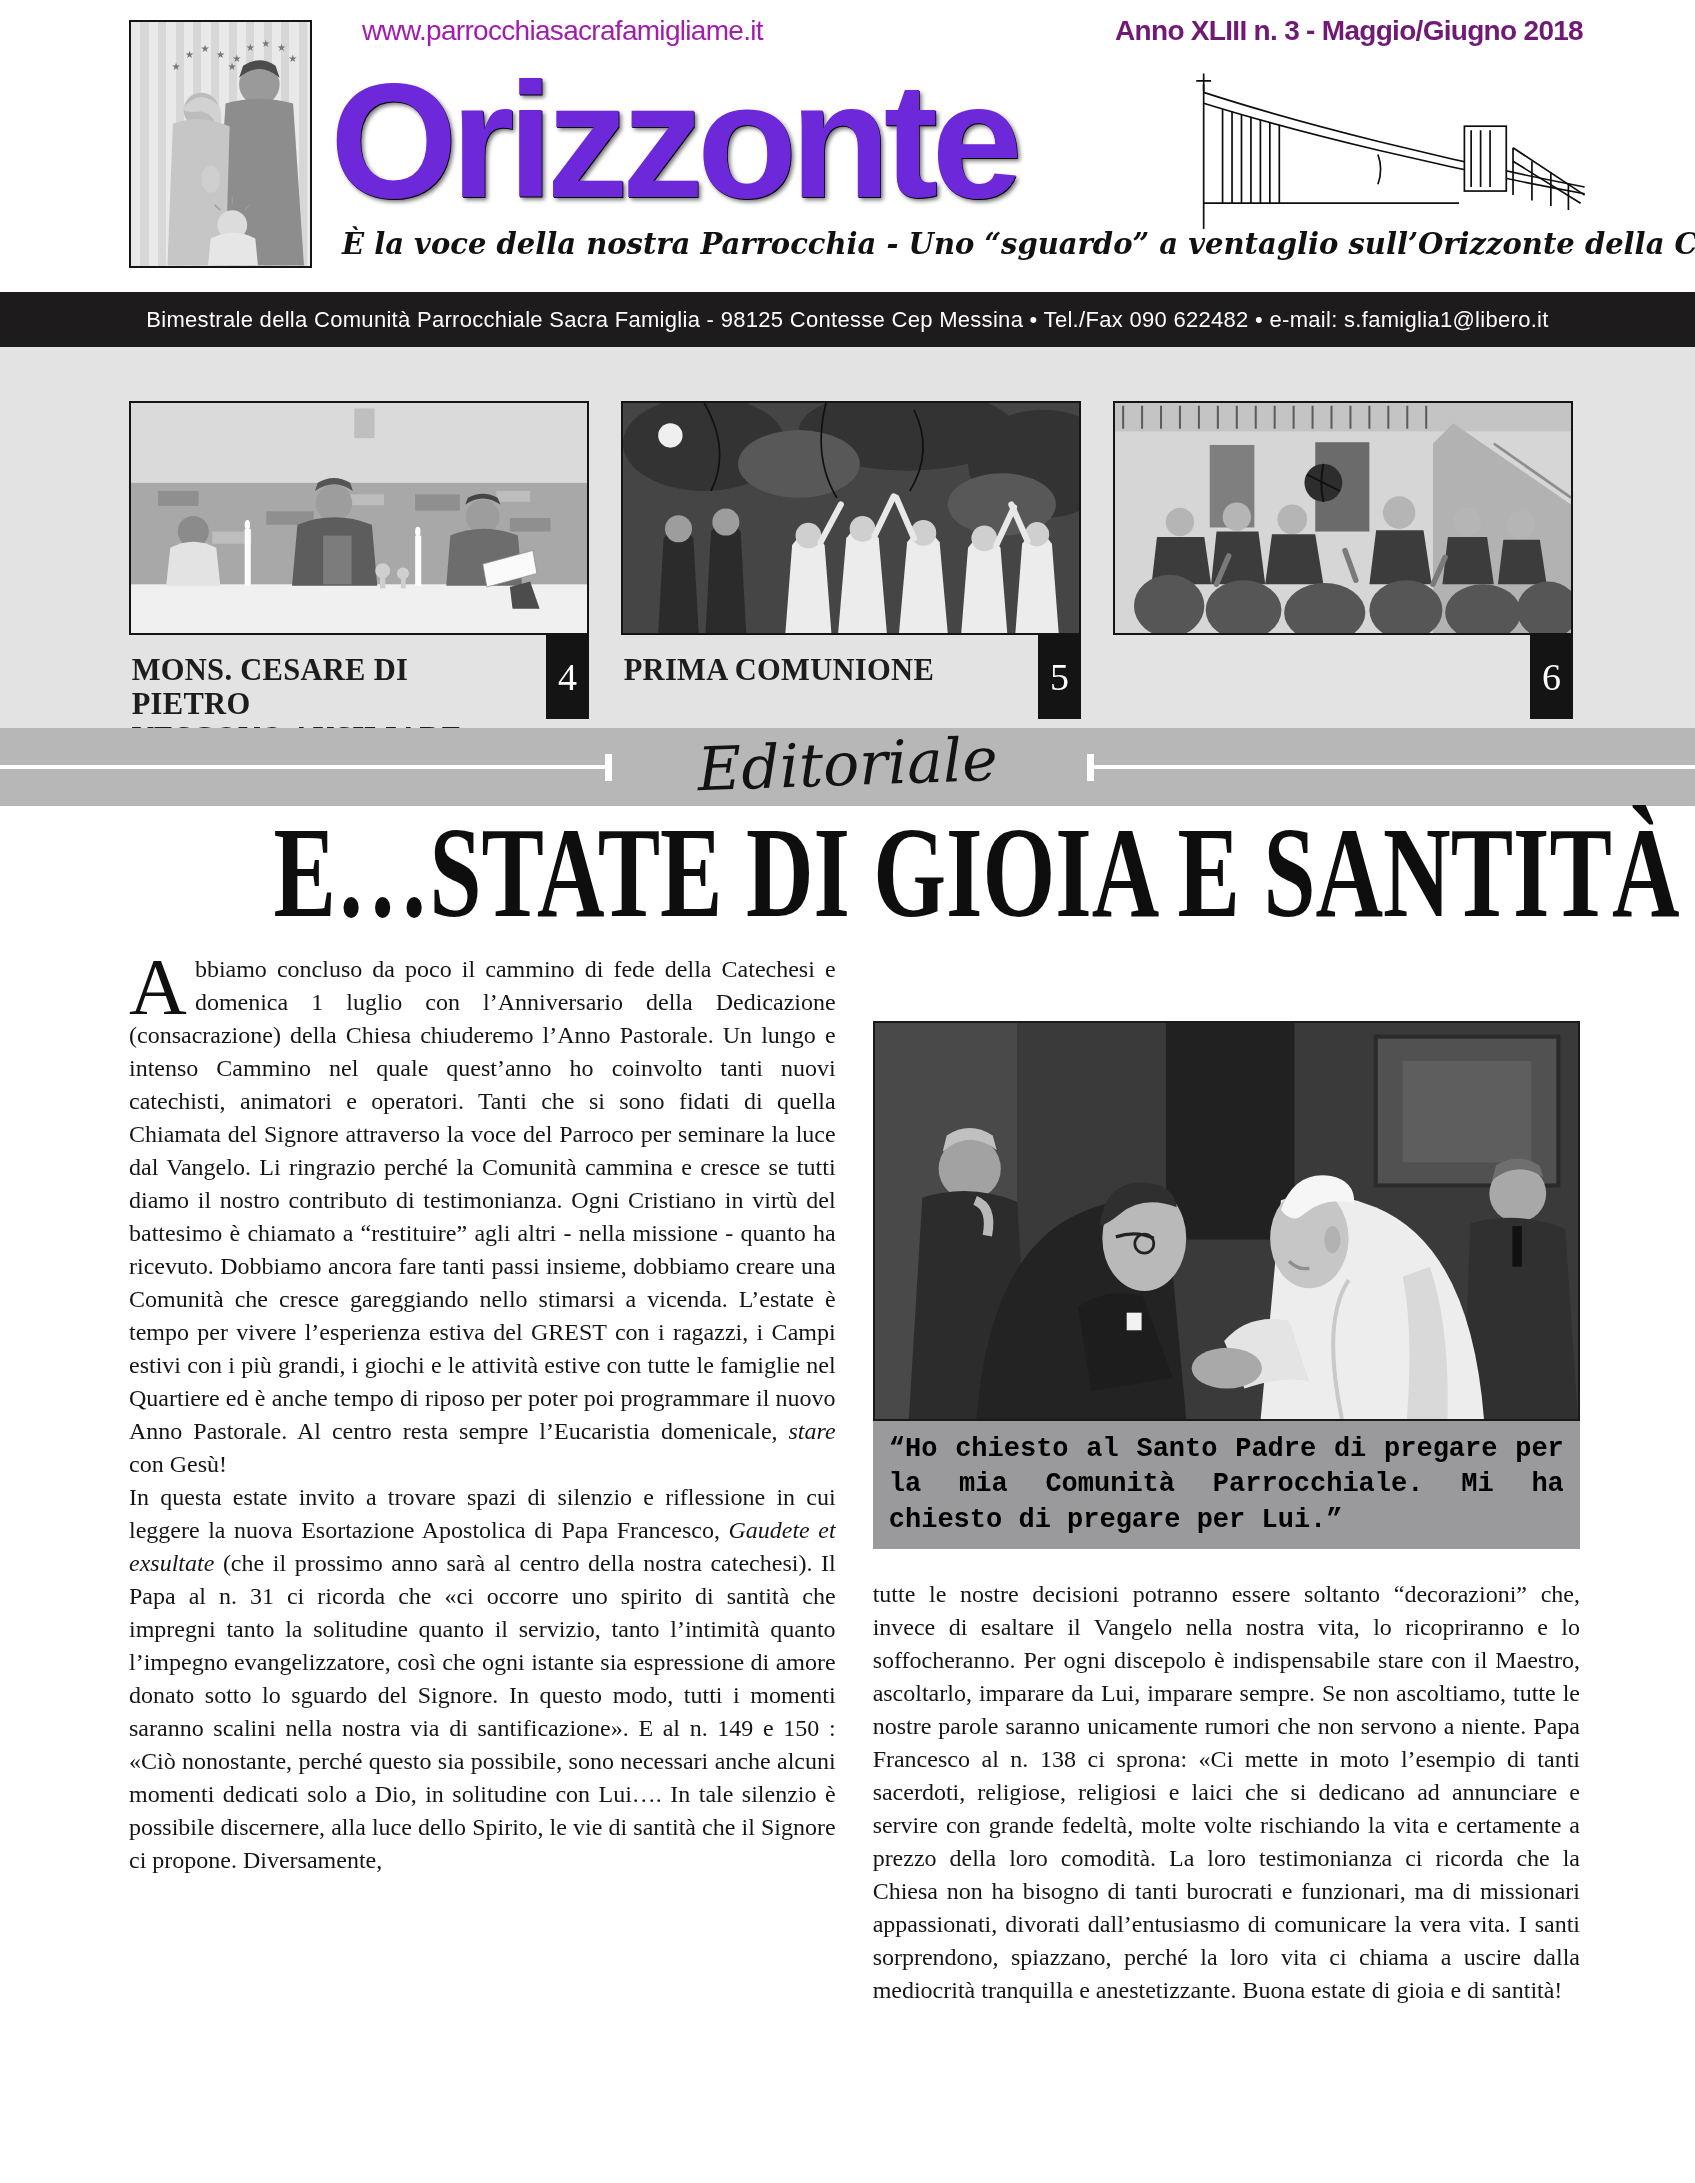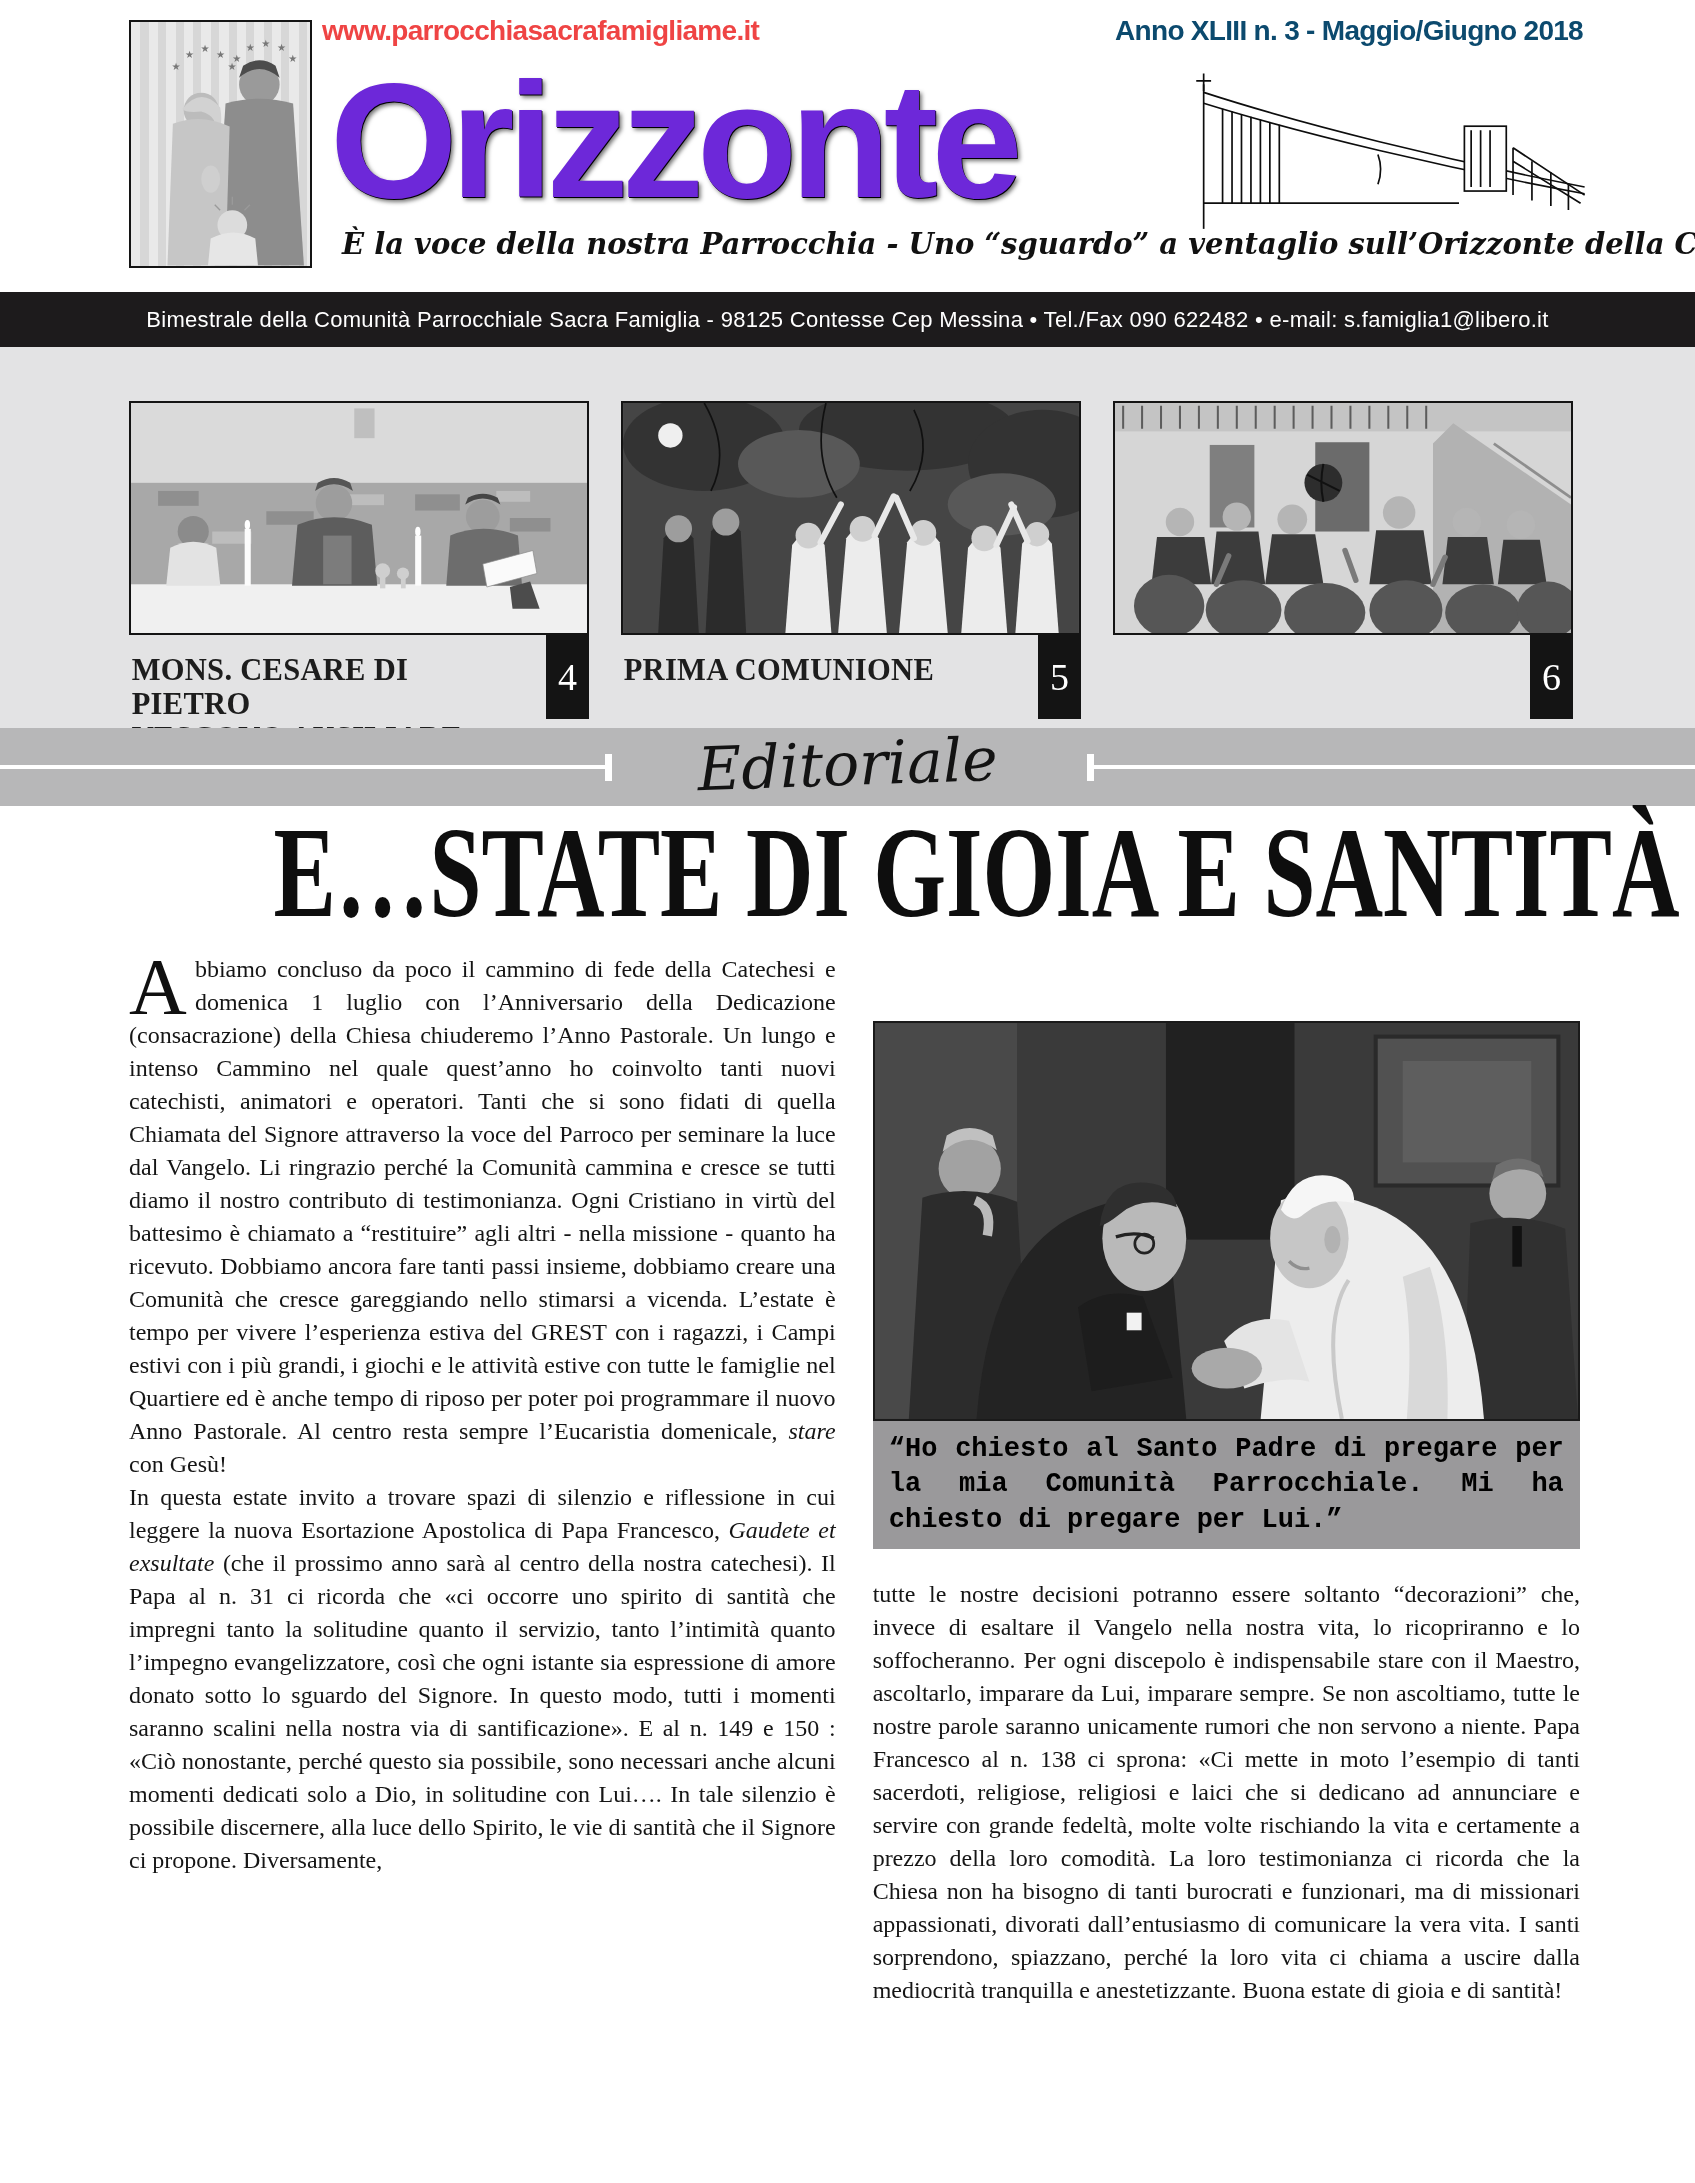--- a/index.html
+++ b/index.html
@@ -2,24 +2,24 @@
 <html style="font-size:10.8px"><head>
 <meta charset="utf-8">
 <style>
   html,body{margin:0;padding:0;background:#888;}
   .page{position:relative;width:1695px;height:2183px;background:#fff;overflow:hidden;
         font-family:"Liberation Serif",serif;color:#151515;}
 
   
   .statue-box{position:absolute;left:129px;top:20.3px;width:179px;height:244px;
               border:2px solid #141414;background:repeating-linear-gradient(90deg,#e9e9e9 0 9.5px,#d7d7d7 9.5px 17.6px);overflow:hidden;}
-  .site-url{position:absolute;left:322px;top:15px;font-family:"Liberation Sans",sans-serif;
-            font-weight:bold;font-size:28px;letter-spacing:-0.7px;color:#ef4444;}
+  .site-url{position:absolute;left:362px;top:15px;font-family:"Liberation Sans",sans-serif;
+            font-weight:normal;font-size:28px;letter-spacing:-0.7px;color:#a21caf;}
   .issue-no{position:absolute;right:112px;top:15px;font-family:"Liberation Sans",sans-serif;
-            font-weight:bold;font-size:28px;letter-spacing:-0.7px;color:#0c4a6e;}
+            font-weight:bold;font-size:28px;letter-spacing:-0.7px;color:#701a75;}
   .logo{position:absolute;left:330px;top:59px;font-family:"Liberation Sans",sans-serif;
         font-weight:bold;font-size:164px;line-height:1;letter-spacing:-6.8px;color:#6d28d9;
         text-shadow:2.7px 3.4px 4.7px rgba(0,0,0,.55), 0.7px 0.7px 0 #000;}
   .church-art{position:absolute;left:1175px;top:60px;width:416px;height:179px;}
   .tagline{position:absolute;left:342px;top:227px;width:1286px;white-space:nowrap;
            font-family:"DejaVu Serif",serif;font-style:italic;font-weight:bold;
            font-size:29px;color:#111;}
 
   
   .infobar{position:absolute;left:0;top:292px;width:100%;height:55px;background:#1d1b1c;

